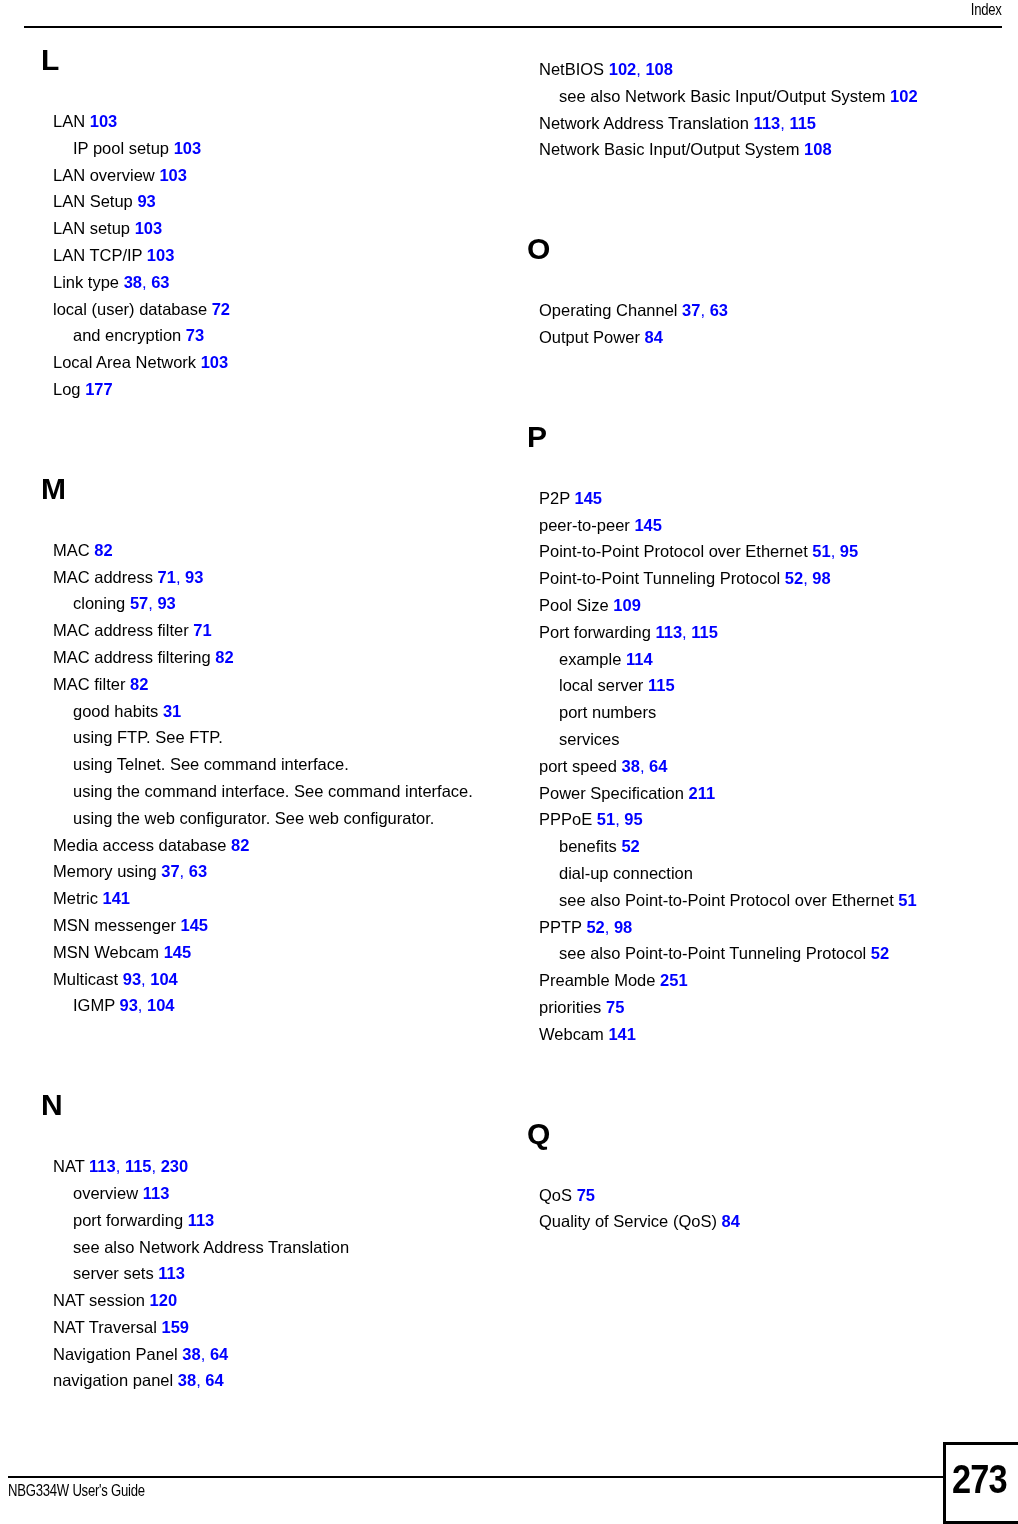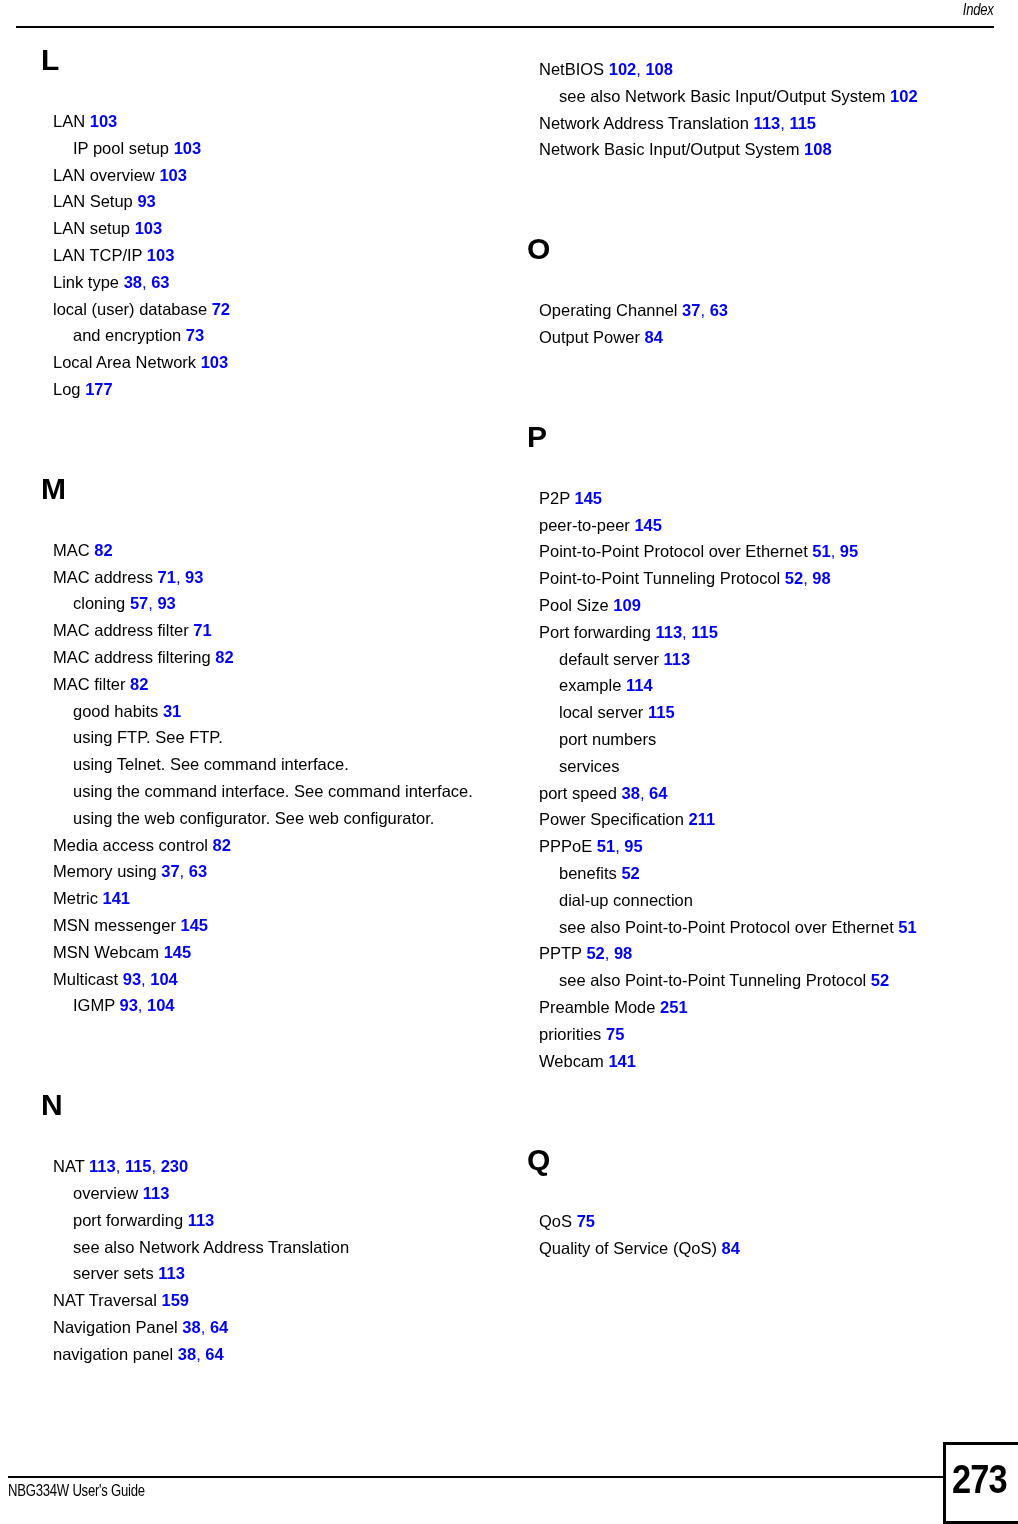--- a/index.html
+++ b/index.html
@@ -12,25 +12,24 @@
     height: 1524px;
     position: relative;
     font-family: "Liberation Sans", sans-serif;
     color: #000000;
     overflow: hidden;
   }
 
   
   .page-header {
     position: absolute;
-    left: 16px;
+    left: 24px;
     top: 0;
     width: 978px;
     height: 30px;
-    font-style: italic;
   }
   .page-header .header-title {
     position: absolute;
     right: 0;
     top: 0;
     font-size: 16px;
     line-height: 20px;
     letter-spacing: -0.3px;
     font-family: "Liberation Sans", sans-serif;
     transform: scaleX(0.82);
@@ -187,38 +186,39 @@
           <li class="entry level-0"><span>MAC address</span> <span class="pg">71</span><span class="sep">, </span><span class="pg">93</span></li>
           <li class="entry level-1"><span>cloning</span> <span class="pg">57</span><span class="sep">, </span><span class="pg">93</span></li>
           <li class="entry level-0"><span>MAC address filter</span> <span class="pg">71</span></li>
           <li class="entry level-0"><span>MAC address filtering</span> <span class="pg">82</span></li>
           <li class="entry level-0"><span>MAC filter</span> <span class="pg">82</span></li>
           <li class="entry level-1"><span>good habits</span> <span class="pg">31</span></li>
           <li class="entry level-1"><span>using FTP. See FTP.</span></li>
           <li class="entry level-1"><span>using Telnet. See command interface.</span></li>
           <li class="entry level-1"><span>using the command interface. See command interface.</span></li>
           <li class="entry level-1"><span>using the web configurator. See web configurator.</span></li>
-          <li class="entry level-0"><span>Media access control</span> <span class="pg">82</span></li>
+          <li class="entry level-0"><span>Media access database</span> <span class="pg">82</span></li>
           <li class="entry level-0"><span>Memory using</span> <span class="pg">37</span><span class="sep">, </span><span class="pg">63</span></li>
           <li class="entry level-0"><span>Metric</span> <span class="pg">141</span></li>
           <li class="entry level-0"><span>MSN messenger</span> <span class="pg">145</span></li>
           <li class="entry level-0"><span>MSN Webcam</span> <span class="pg">145</span></li>
           <li class="entry level-0"><span>Multicast</span> <span class="pg">93</span><span class="sep">, </span><span class="pg">104</span></li>
           <li class="entry level-1"><span>IGMP</span> <span class="pg">93</span><span class="sep">, </span><span class="pg">104</span></li>
         </ul>
       </div>
       <div class="section-gap"></div>
       <div class="section">
         <div class="section-letter">N</div>
         <ul class="section-entries">
           <li class="entry level-0"><span>NAT</span> <span class="pg">113</span><span class="sep">, </span><span class="pg">115</span><span class="sep">, </span><span class="pg">230</span></li>
           <li class="entry level-1"><span>overview</span> <span class="pg">113</span></li>
           <li class="entry level-1"><span>port forwarding</span> <span class="pg">113</span></li>
           <li class="entry level-1"><span>see also Network Address Translation</span></li>
           <li class="entry level-1"><span>server sets</span> <span class="pg">113</span></li>
+          <li class="entry level-0"><span>NAT session</span> <span class="pg">120</span></li>
           <li class="entry level-0"><span>NAT Traversal</span> <span class="pg">159</span></li>
           <li class="entry level-0"><span>Navigation Panel</span> <span class="pg">38</span><span class="sep">, </span><span class="pg">64</span></li>
           <li class="entry level-0"><span>navigation panel</span> <span class="pg">38</span><span class="sep">, </span><span class="pg">64</span></li>
         </ul>
       </div>
     </div>
   <div class="column column-right">
       <div class="section">
         <ul class="section-entries">
           <li class="entry level-0"><span>NetBIOS</span> <span class="pg">102</span><span class="sep">, </span><span class="pg">108</span></li>
@@ -238,21 +238,20 @@
       <div class="section-gap"></div>
       <div class="section">
         <div class="section-letter">P</div>
         <ul class="section-entries">
           <li class="entry level-0"><span>P2P</span> <span class="pg">145</span></li>
           <li class="entry level-0"><span>peer-to-peer</span> <span class="pg">145</span></li>
           <li class="entry level-0"><span>Point-to-Point Protocol over Ethernet</span> <span class="pg">51</span><span class="sep">, </span><span class="pg">95</span></li>
           <li class="entry level-0"><span>Point-to-Point Tunneling Protocol</span> <span class="pg">52</span><span class="sep">, </span><span class="pg">98</span></li>
           <li class="entry level-0"><span>Pool Size</span> <span class="pg">109</span></li>
           <li class="entry level-0"><span>Port forwarding</span> <span class="pg">113</span><span class="sep">, </span><span class="pg">115</span></li>
-          <li class="entry level-1"><span>default server</span> <span class="pg">113</span></li>
           <li class="entry level-1"><span>example</span> <span class="pg">114</span></li>
           <li class="entry level-1"><span>local server</span> <span class="pg">115</span></li>
           <li class="entry level-1"><span>port numbers</span></li>
           <li class="entry level-1"><span>services</span></li>
           <li class="entry level-0"><span>port speed</span> <span class="pg">38</span><span class="sep">, </span><span class="pg">64</span></li>
           <li class="entry level-0"><span>Power Specification</span> <span class="pg">211</span></li>
           <li class="entry level-0"><span>PPPoE</span> <span class="pg">51</span><span class="sep">, </span><span class="pg">95</span></li>
           <li class="entry level-1"><span>benefits</span> <span class="pg">52</span></li>
           <li class="entry level-1"><span>dial-up connection</span></li>
           <li class="entry level-1"><span>see also Point-to-Point Protocol over Ethernet</span> <span class="pg">51</span></li>

